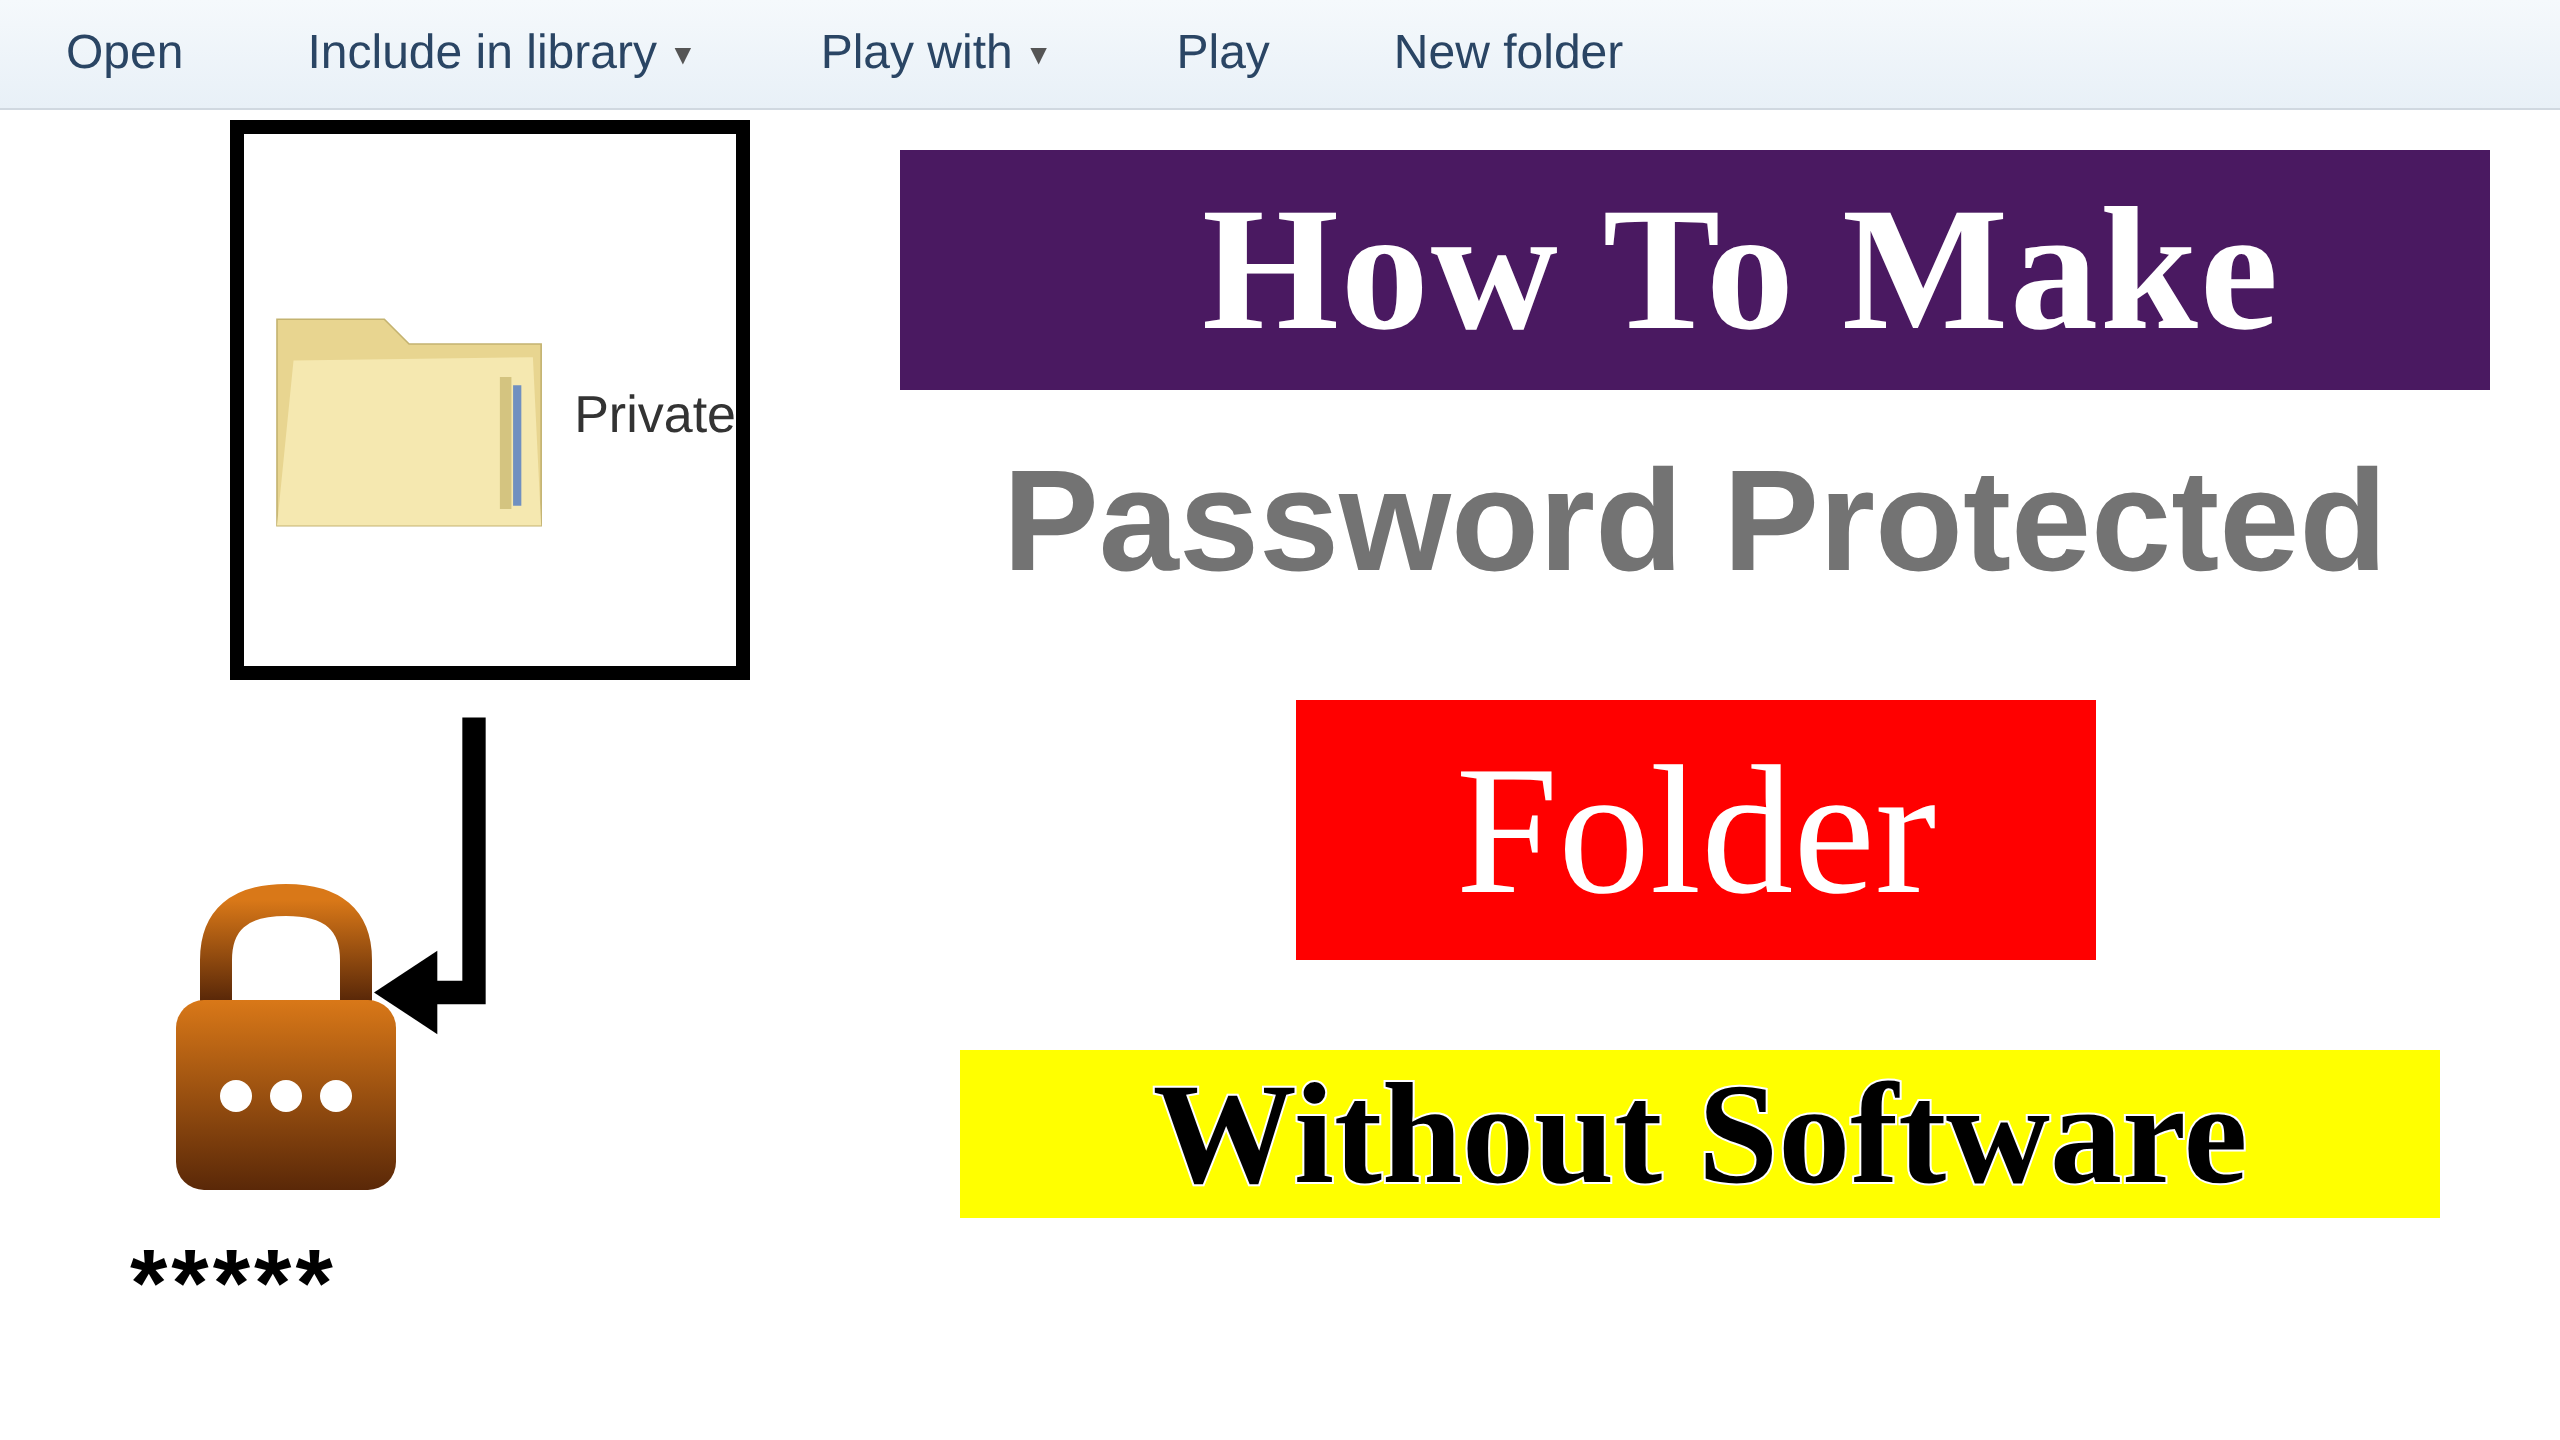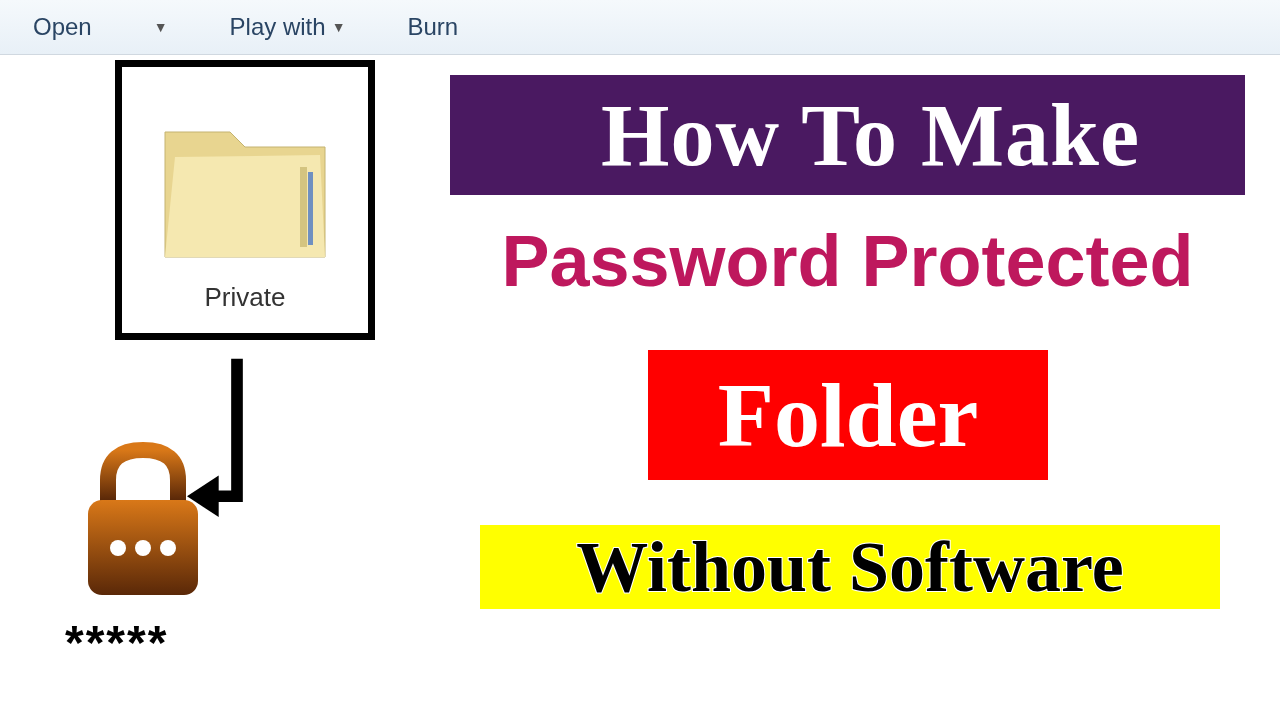--- a/index.html
+++ b/index.html
@@ -36,21 +36,21 @@
     }
     .folder-box {
       position: absolute;
       left: 115px;
       top: 60px;
       width: 260px;
       height: 280px;
       border: 7px solid black;
       background: white;
       display: flex;
-      flex-direction: column;
+      flex-direction: row;
       align-items: center;
       justify-content: center;
       padding-top: 10px;
     }
     .folder-svg { width: 200px; height: 180px; }
     .folder-label {
       font-size: 26px;
       color: #333;
       margin-top: 5px;
     }
@@ -95,41 +95,41 @@
       font-weight: 900;
       font-family: Georgia, 'Times New Roman', serif;
       letter-spacing: 1px;
     }
     .title-text-2 {
       position: absolute;
       left: 450px;
       top: 220px;
       width: 795px;
       text-align: center;
-      color: #be185d;
+      color: #737373;
       font-size: 72px;
       font-weight: 700;
       font-family: Arial, sans-serif;
     }
     .title-banner-3 {
       position: absolute;
       left: 648px;
       top: 350px;
       width: 400px;
       height: 130px;
       background: #ff0000;
       display: flex;
       align-items: center;
       justify-content: center;
     }
     .title-banner-3-text {
       color: white;
       font-size: 92px;
       font-family: Georgia, 'Times New Roman', serif;
-      font-weight: 700;
+      font-weight: 400;
     }
     .title-banner-4 {
       position: absolute;
       left: 480px;
       top: 525px;
       width: 740px;
       height: 84px;
       background: #ffff00;
       display: flex;
       align-items: center;
@@ -143,27 +143,29 @@
       -webkit-text-stroke: 2px white;
       paint-order: stroke fill;
     }
   </style>
 </head>
 <body>
 
 <div class="toolbar">
   <div class="toolbar-item">Open</div>
   <div class="toolbar-item">
+    <span>Include in library</span>
     <span class="dropdown-arrow">▼</span>
   </div>
   <div class="toolbar-item">
     <span>Play with</span>
     <span class="dropdown-arrow">▼</span>
   </div>
-  <div class="toolbar-item">Burn</div>
+  <div class="toolbar-item">Play</div>
+  <div class="toolbar-item">New folder</div>
 </div>
 
 <div class="folder-box">
   <svg class="folder-svg" viewBox="0 0 200 180">
     <path d="M 20 35 L 85 35 L 100 50 L 180 50 L 180 160 L 20 160 Z" fill="#e8d590" stroke="#c4b370" stroke-width="1"></path>
     <path d="M 30 60 L 175 58 L 180 160 L 20 160 Z" fill="#f5e8b0"></path>
     <path d="M 155 70 L 162 70 L 162 150 L 155 150 Z" fill="#d4c480"></path>
     <path d="M 163 75 L 168 75 L 168 148 L 163 148 Z" fill="#7090c0"></path>
   </svg>
   <div class="folder-label">Private</div>

